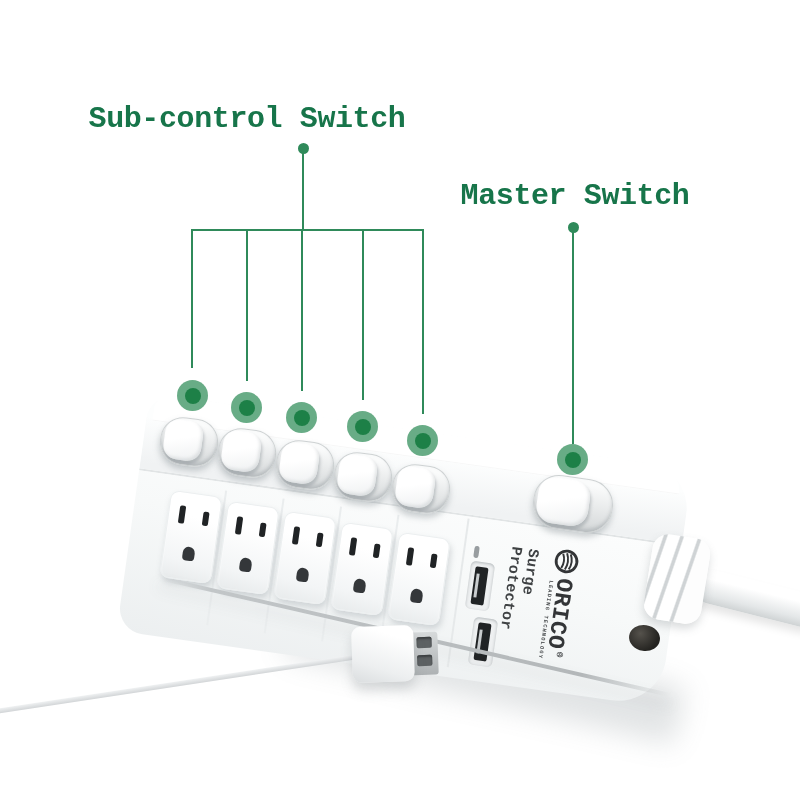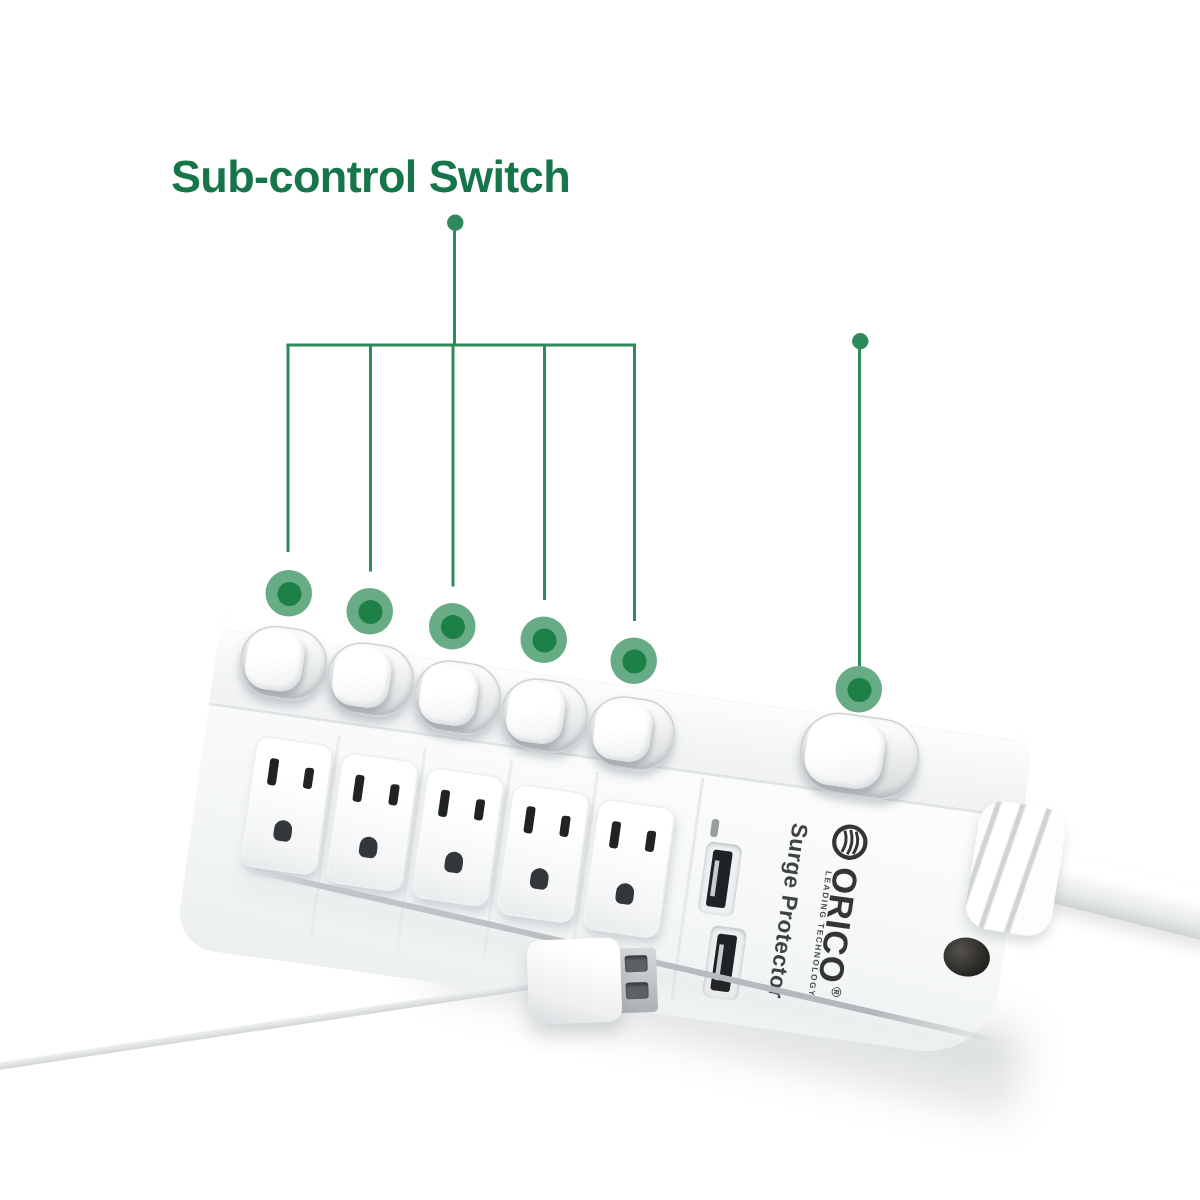--- a/index.html
+++ b/index.html
@@ -1,17 +1,17 @@
 <!DOCTYPE html>
 <html style="--background: #ffffff; --label-text: #17754a; --callout-line: #2f8a5a; --dot-outer: #68ac86; --dot-inner: #1d8047; --device-body: #ffffff; --usb-slot: #202325; --reset-button: #242320;"><head>
 <meta charset="utf-8">
 <style>
   html,body{margin:0;padding:0;background:#fff;}
   #canvas{position:relative;width:800px;height:800px;background:var(--background,#fff);
-          overflow:hidden;font-family:Liberation Sans, sans-serif;border-radius:32px;}
+          overflow:hidden;font-family:Liberation Mono, monospace;border-radius:32px;}
   
   .callout-label{position:absolute;font-weight:700;font-size:30px;letter-spacing:-0.4px;
                  color:var(--label-text);text-align:center;line-height:1;z-index:40;}
   .g-line{position:absolute;background:var(--callout-line);z-index:30;}
   .g-dot-sm{position:absolute;width:11px;height:11px;border-radius:50%;
             background:var(--callout-line);z-index:30;}
   .g-dot{position:absolute;width:31px;height:31px;border-radius:50%;
          background:var(--dot-outer);display:flex;align-items:center;justify-content:center;z-index:35;}
   .g-dot .core{width:16px;height:16px;border-radius:50%;background:var(--dot-inner);}
   
@@ -99,20 +99,21 @@
       background:#5d6163;box-shadow:inset 0 2px 2px #3c3f41;}
   .usb-metal .c1{top:5px;} .usb-metal .c2{top:23px;}
   .logo-icon svg{display:block;}
 </style>
 </head>
 <body>
 
 <div id="canvas">
 
   <div class="callout-label" style="left:40px;top:104px;width:414px;">Sub-control Switch</div>
+  <div class="callout-label" style="left:460px;top:181px;width:230px;">Master Switch</div>
 
   <div class="g-dot-sm" style="left:298px;top:143px;"></div>
   <div class="g-line" style="left:302px;top:153px;width:2px;height:77px;"></div>
   <div class="g-line" style="left:191px;top:229px;width:233px;height:2px;"></div>
   <div class="g-line" style="left:191px;top:230px;width:2px;height:138px;"></div>
   <div class="g-line" style="left:246px;top:230px;width:2px;height:151px;"></div>
   <div class="g-line" style="left:301px;top:230px;width:2px;height:161px;"></div>
   <div class="g-line" style="left:362px;top:230px;width:2px;height:170px;"></div>
   <div class="g-line" style="left:422px;top:230px;width:2px;height:184px;"></div>
   <div class="g-dot-sm" style="left:568px;top:222px;"></div>

